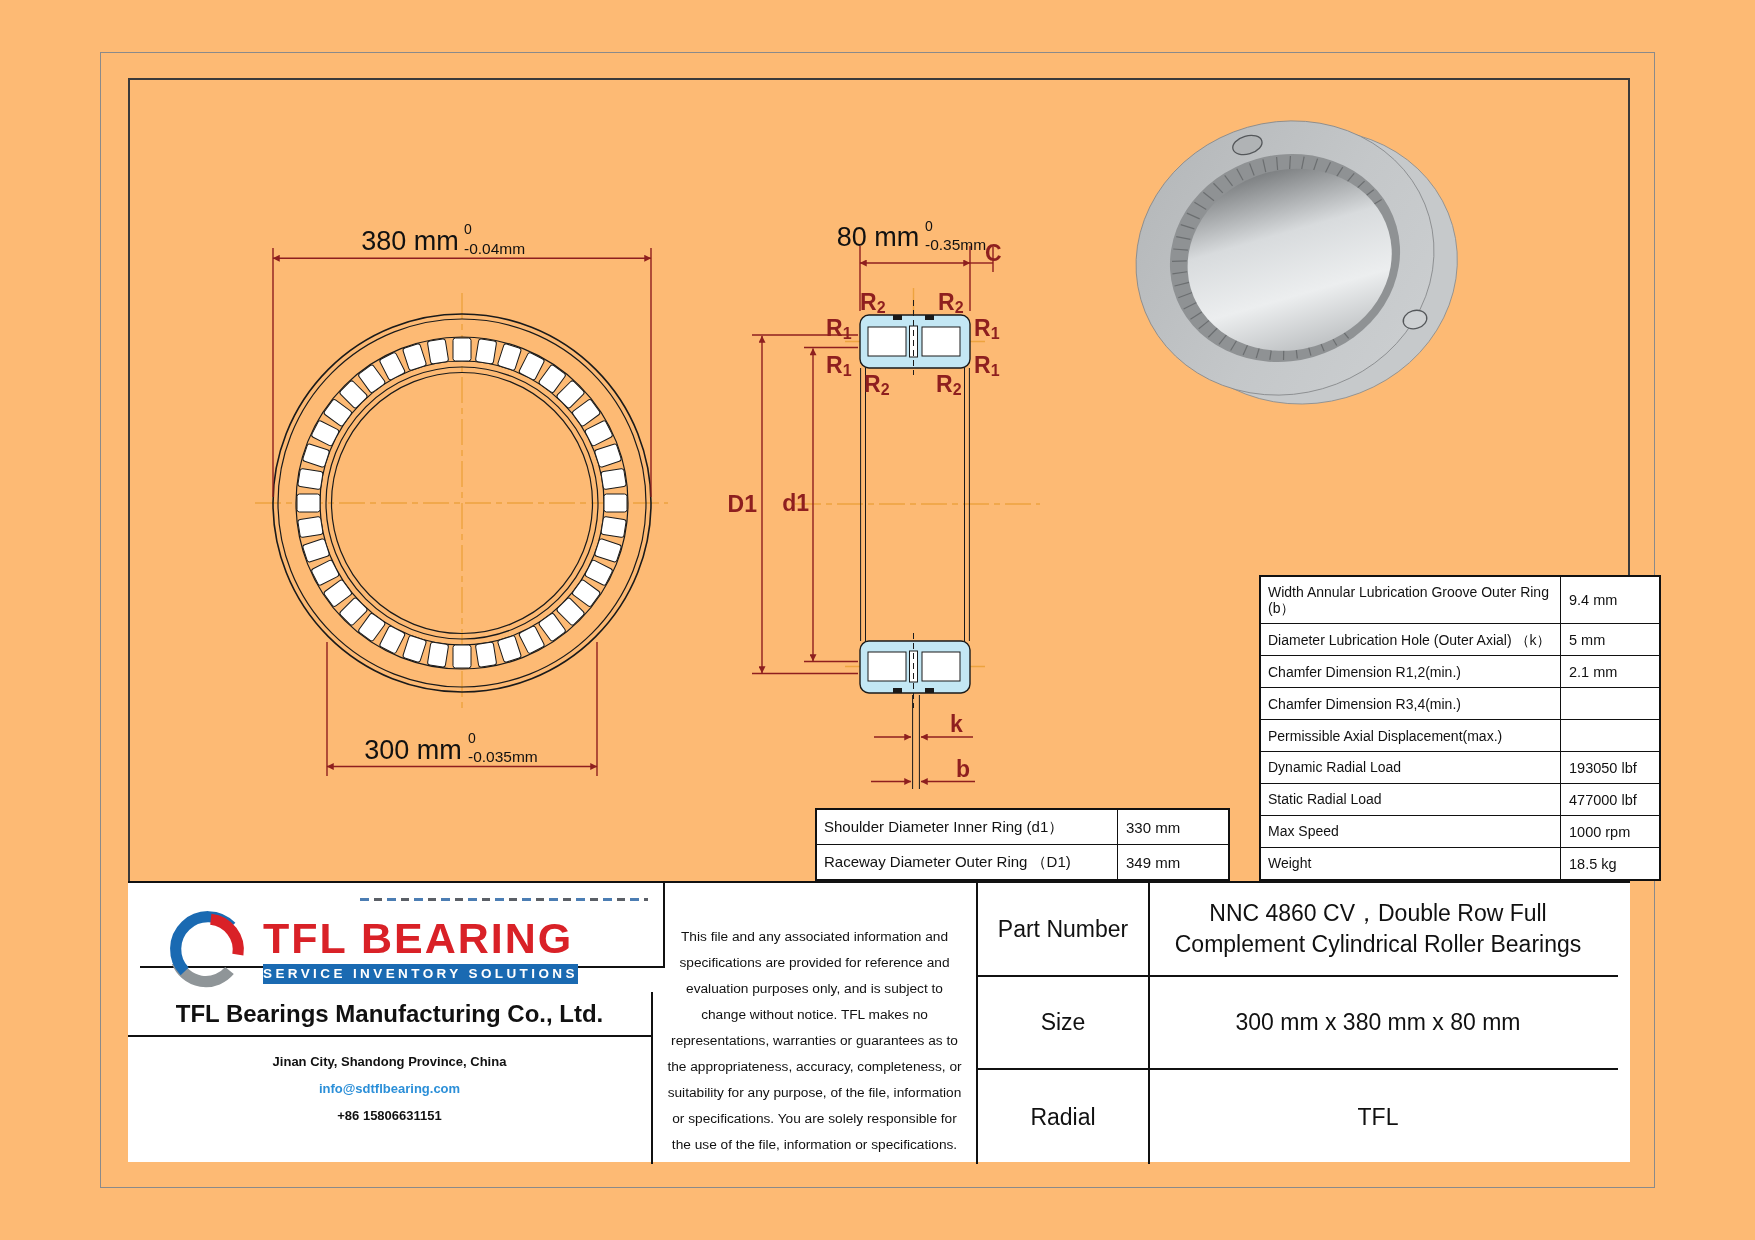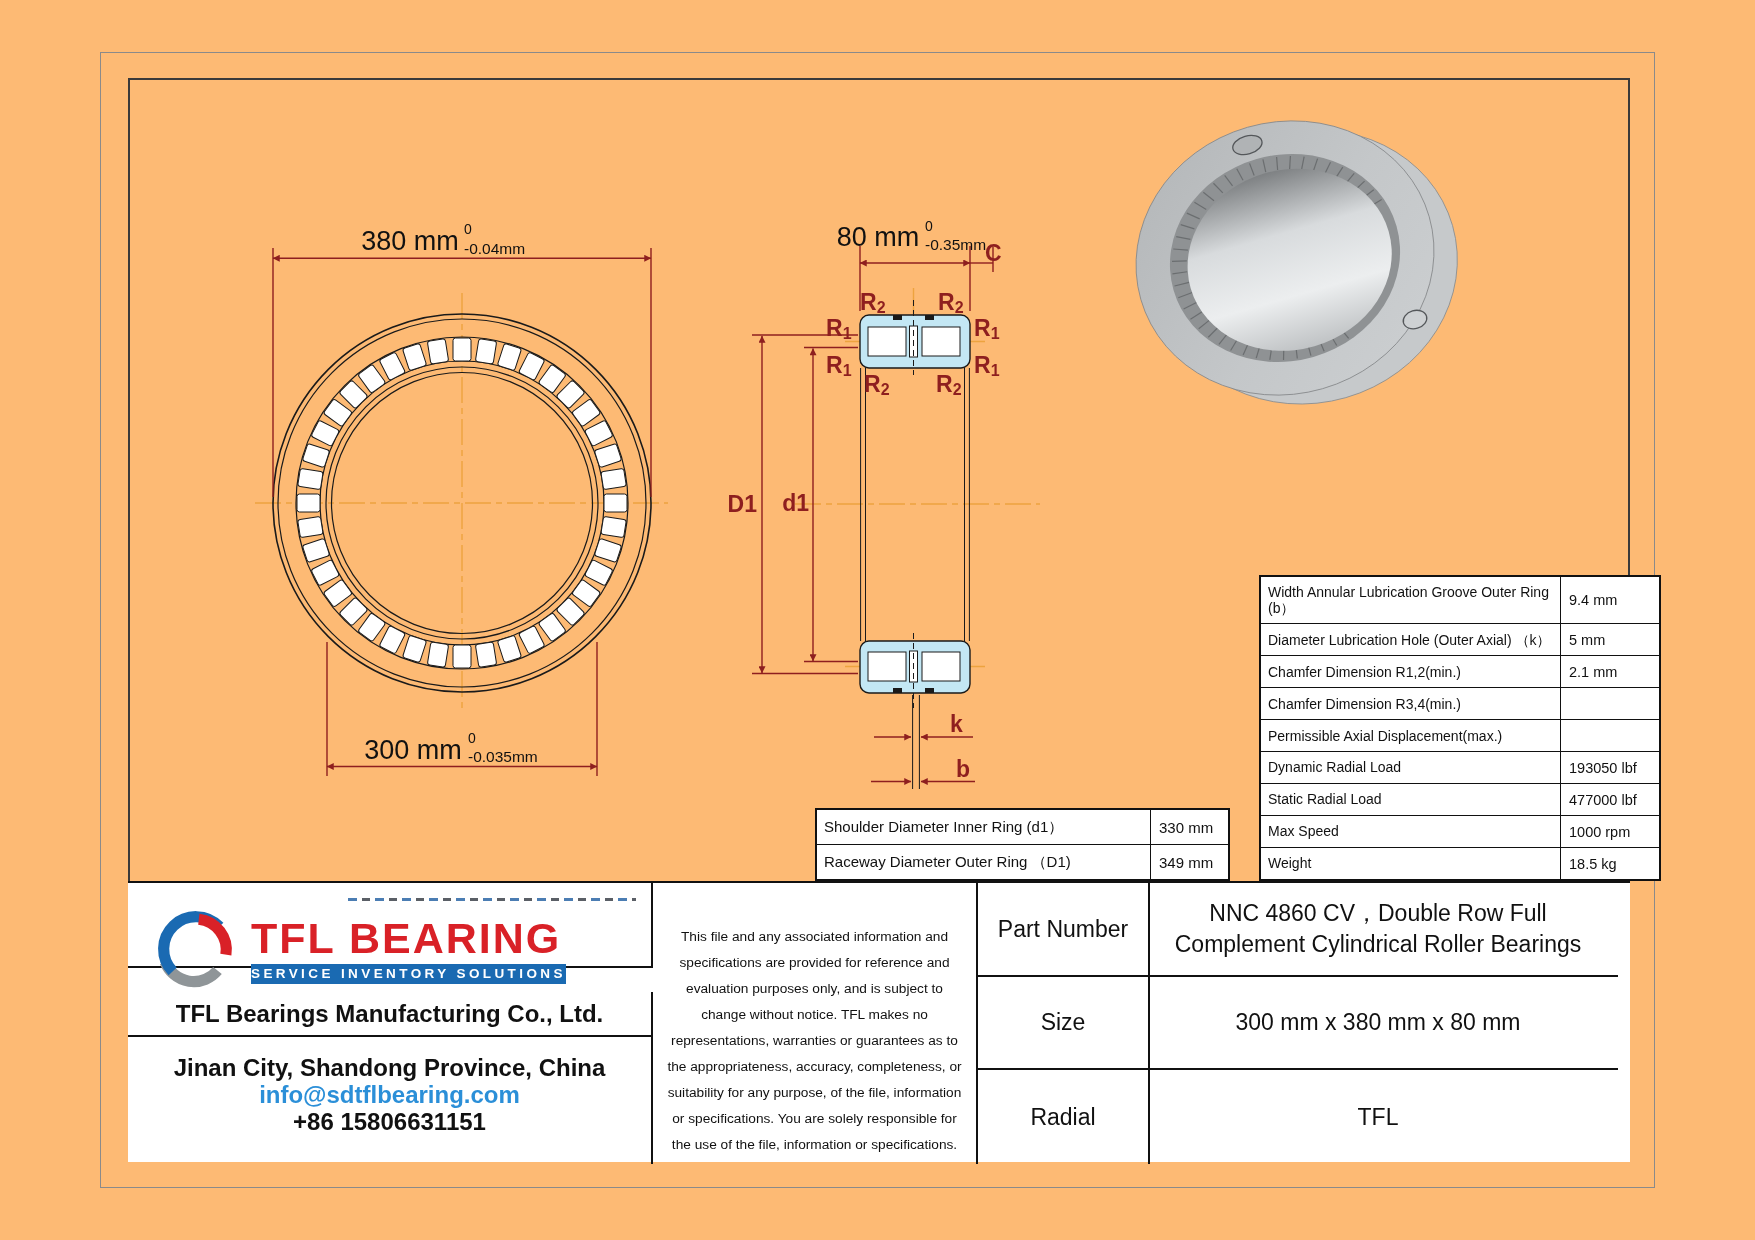--- a/index.html
+++ b/index.html
@@ -37,33 +37,33 @@
   .srow:first-child{border-top:none;flex:1.5;}
   .sl{width:300px;border-right:1.5px solid #111;padding:2px 7px;display:flex;align-items:center;
       font-size:14px;line-height:1.18;box-sizing:border-box;}
   .sv{flex:1;display:flex;align-items:center;padding:2px 8px;font-size:14.5px;}
 
   
   .dim-table{position:absolute;left:815px;top:808px;width:415px;height:73px;
        border:2px solid #111;box-sizing:border-box;display:flex;flex-direction:column;background:#fff;}
   .drow{display:flex;flex:1;border-top:1.5px solid #111;}
   .drow:first-child{border-top:none;}
-  .dl{width:334px;border-right:1.5px solid #111;padding:2px 7px;display:flex;align-items:center;
+  .dl{width:301px;border-right:1.5px solid #111;padding:2px 7px;display:flex;align-items:center;
       font-size:15px;box-sizing:border-box;}
   .dv{flex:1;display:flex;align-items:center;padding:2px 8px;font-size:15px;}
 
   
   .bottom{position:absolute;left:128px;top:881px;width:1502px;height:281px;
       border-top:2.5px solid #111;box-sizing:border-box;background:#fff;}
   .cell{position:absolute;box-sizing:border-box;border-color:#111;}
-  .logo-cell{left:0;top:0;width:525px;height:85px;border-right:2px solid #111;border-bottom:2px solid #111;}
+  .logo-cell{left:12px;top:0;width:525px;height:85px;border-right:2px solid #111;border-bottom:2px solid #111;}
   .name-cell{left:0;top:109px;width:525px;height:45px;border-right:2px solid #111;border-bottom:2px solid #111;
       display:flex;align-items:center;justify-content:center;font-size:24px;font-weight:600;}
   .addr-cell{left:0;top:154px;width:525px;height:127px;border-right:2px solid #111;
-      text-align:center;padding-top:17px;font-size:24px;line-height:27px;}
+      text-align:center;padding-top:11px;font-size:13px;line-height:27px;}
   .disc-cell{left:525px;top:0;width:325px;height:281px;border-right:2px solid #111;
       padding:41px 14px 0;text-align:center;font-size:13.7px;line-height:26px;}
   .f-label{left:850px;width:172px;border-right:2px solid #111;display:flex;align-items:center;
       justify-content:center;font-size:23px;}
   .f-value{left:1010px;width:480px;display:flex;align-items:center;justify-content:center;
       font-size:23px;text-align:center;}
   .r0{top:0;height:94px;border-bottom:2px solid #111;}
   .r1{top:94px;height:93px;border-bottom:2px solid #111;}
   .r2{top:187px;height:94px;}
   .pn-value-inner{max-width:452px;line-height:31px;}

